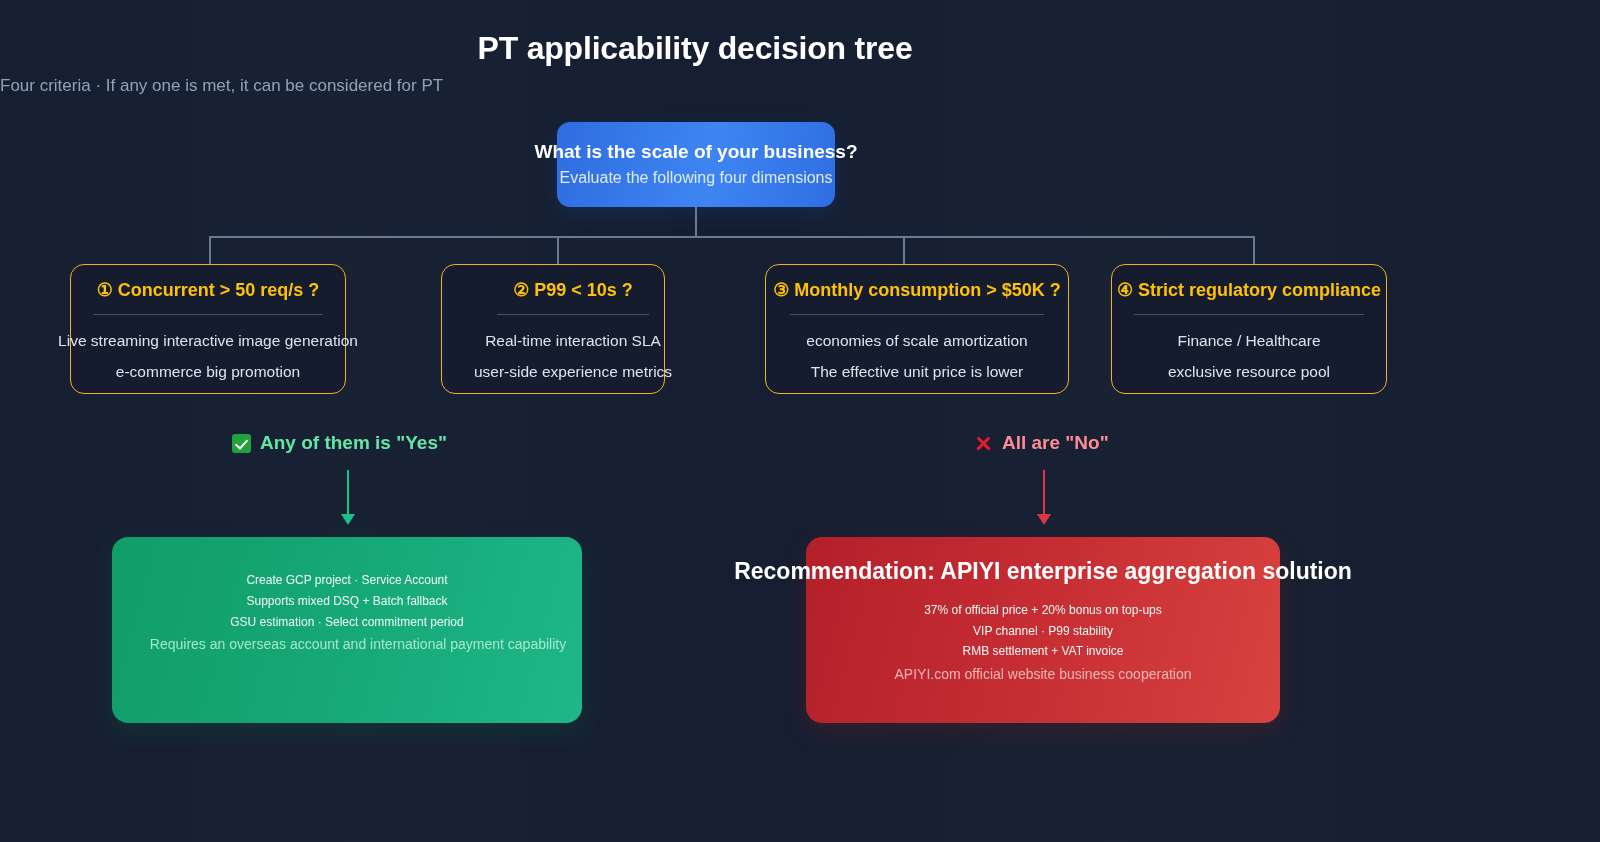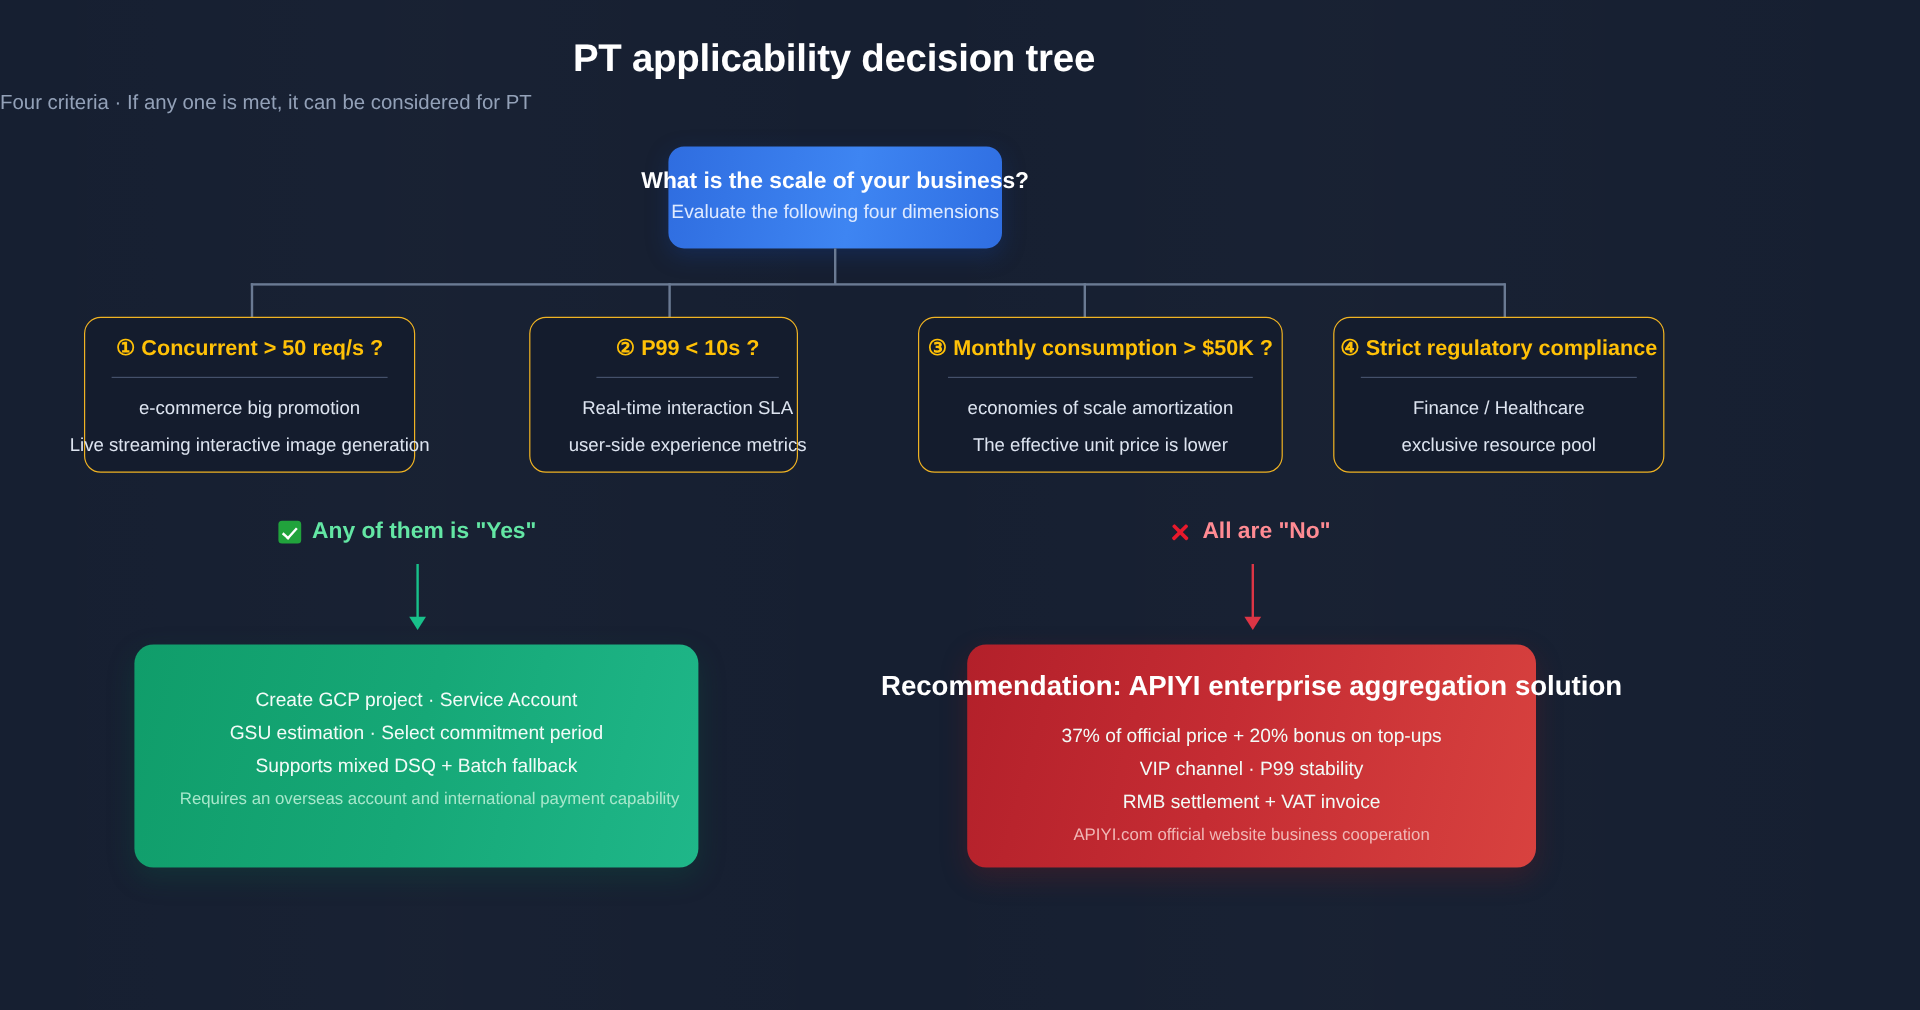--- a/index.html
+++ b/index.html
@@ -211,21 +211,21 @@
     overflow: visible;
   }
   .result-head {
     font-size: 23px;
     font-weight: bold;
     color: #ffffff;
     white-space: nowrap;
     line-height: 1.3;
   }
   .result-line {
-    font-size: 16px;
+    font-size: 12px;
     color: #f2fbf7;
     white-space: nowrap;
     line-height: 1.73;
   }
   .result-line.first { margin-top: 13px; }
   .result-note {
     font-size: 14px;
     white-space: nowrap;
     line-height: 1.85;
   }
@@ -260,22 +260,22 @@
   <div class="conn conn-v" style="left:695px; top:207px; height:30px;"></div>
   <div class="conn conn-h" style="left:209px; top:236px; width:1045px;"></div>
   <div class="conn conn-v" style="left:209px;  top:236px; height:29px;"></div>
   <div class="conn conn-v" style="left:557px;  top:236px; height:29px;"></div>
   <div class="conn conn-v" style="left:903px;  top:236px; height:29px;"></div>
   <div class="conn conn-v" style="left:1253px; top:236px; height:29px;"></div>
 
   <div class="crit-card" id="crit-1">
     <div class="crit-head">① Concurrent &gt; 50 req/s ?</div>
     <div class="crit-rule"></div>
+    <div class="crit-line">Live streaming interactive image generation</div>
     <div class="crit-line">e-commerce big promotion</div>
-    <div class="crit-line">Live streaming interactive image generation</div>
   </div>
 
   <div class="crit-card" id="crit-2">
     <div class="crit-head">② P99 &lt; 10s ?</div>
     <div class="crit-rule"></div>
     <div class="crit-line">Real-time interaction SLA</div>
     <div class="crit-line">user-side experience metrics</div>
   </div>
 
   <div class="crit-card" id="crit-3">
@@ -299,22 +299,22 @@
   <div class="arrow arrow-yes"></div>
 
   <div class="branch-label branch-no">
     <span class="emoji emoji-cross"></span>
     <span>All are "No"</span>
   </div>
   <div class="arrow arrow-no"></div>
 
   <div class="result-box" id="result-green">
     <div class="result-line first">Create GCP project · Service Account</div>
+    <div class="result-line">Supports mixed DSQ + Batch fallback</div>
     <div class="result-line">GSU estimation · Select commitment period</div>
-    <div class="result-line">Supports mixed DSQ + Batch fallback</div>
     <div class="result-note">Requires an overseas account and international payment capability</div>
   </div>
 
   <div class="result-box" id="result-red">
     <div class="result-head">Recommendation: APIYI enterprise aggregation solution</div>
     <div class="result-line first">37% of official price + 20% bonus on top-ups</div>
     <div class="result-line">VIP channel · P99 stability</div>
     <div class="result-line">RMB settlement + VAT invoice</div>
     <div class="result-note">APIYI.com official website business cooperation</div>
   </div>

